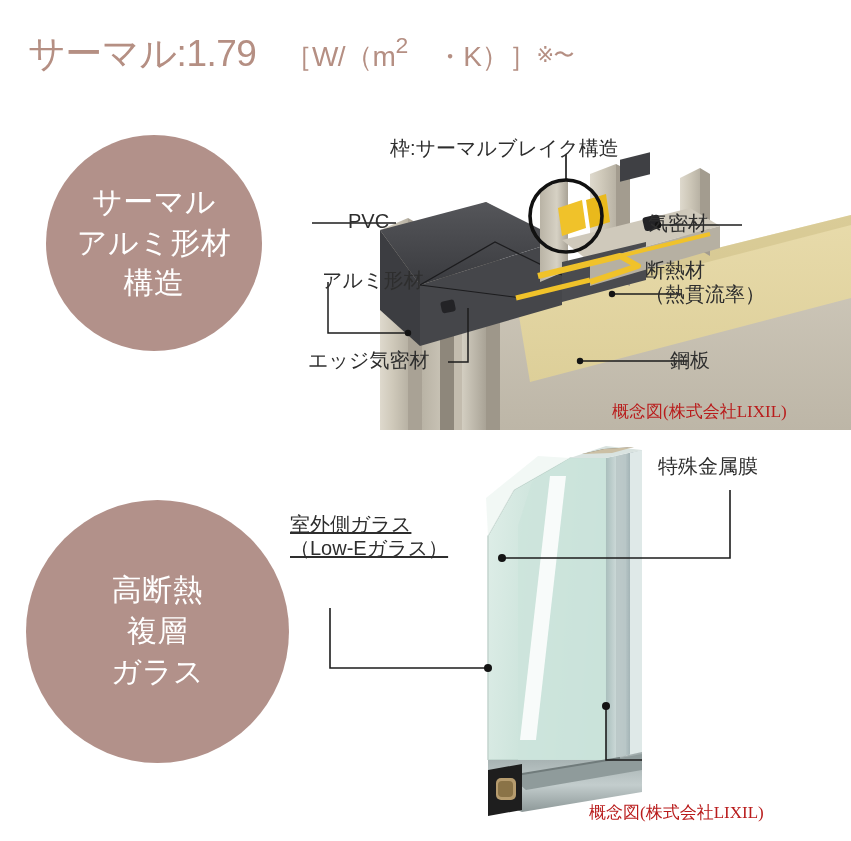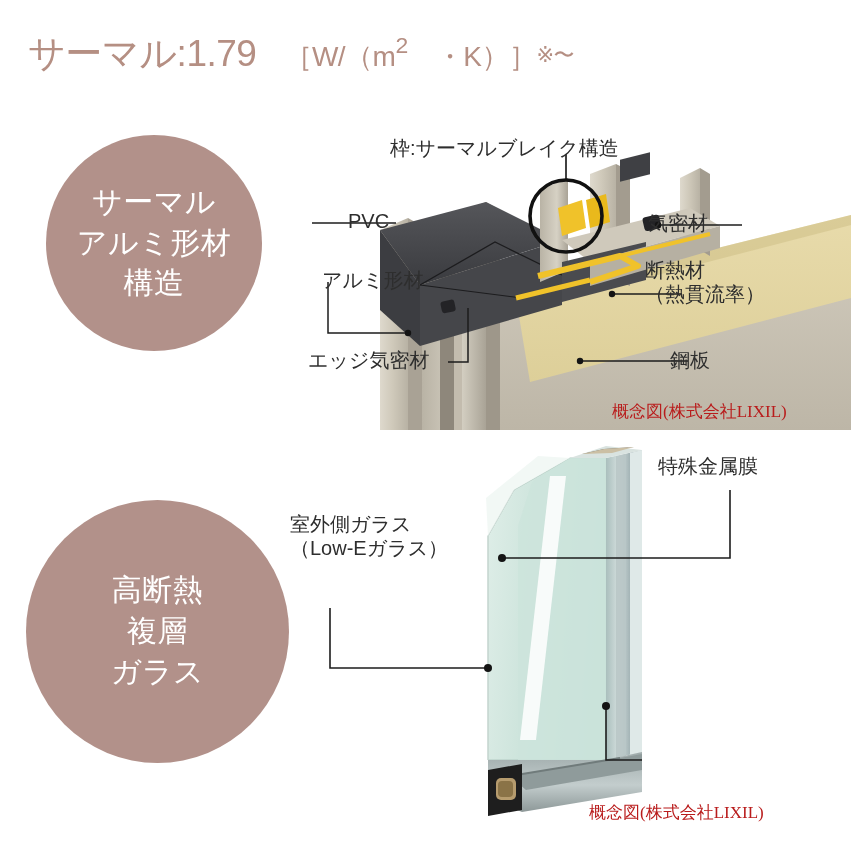--- a/index.html
+++ b/index.html
@@ -283,17 +283,17 @@
     <circle cx="232" cy="118" r="4" fill="#141414"></circle>
 
     <polyline points="218,228 60,228 60,168" fill="none" stroke="#1d1d1d" stroke-width="1.6"></polyline>
     <circle cx="218" cy="228" r="4" fill="#141414"></circle>
 
     <polyline points="336,266 336,320 372,320" fill="none" stroke="#1d1d1d" stroke-width="1.6"></polyline>
     <circle cx="336" cy="266" r="4" fill="#141414"></circle>
   </svg>
 
   <div class="callout" style="left:388px; top:14px;">特殊金属膜</div>
-  <div class="callout" style="left:20px; top:72px;">室外側ガラス
+  <div class="callout" style="left:20px; top:72px;text-decoration:underline;">室外側ガラス
 （Low-Eガラス）</div>
 </div>
 
 <div class="caption" id="caption-glass">概念図(株式会社LIXIL)</div>
 
 </body></html>

